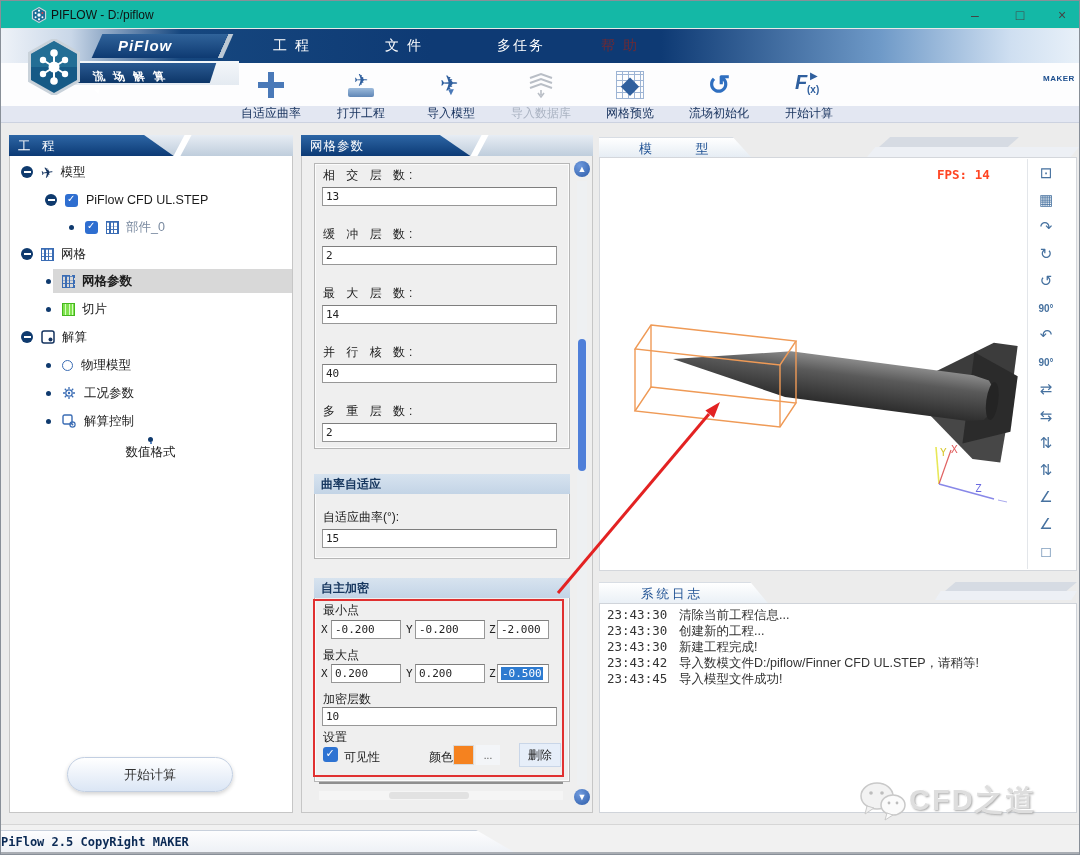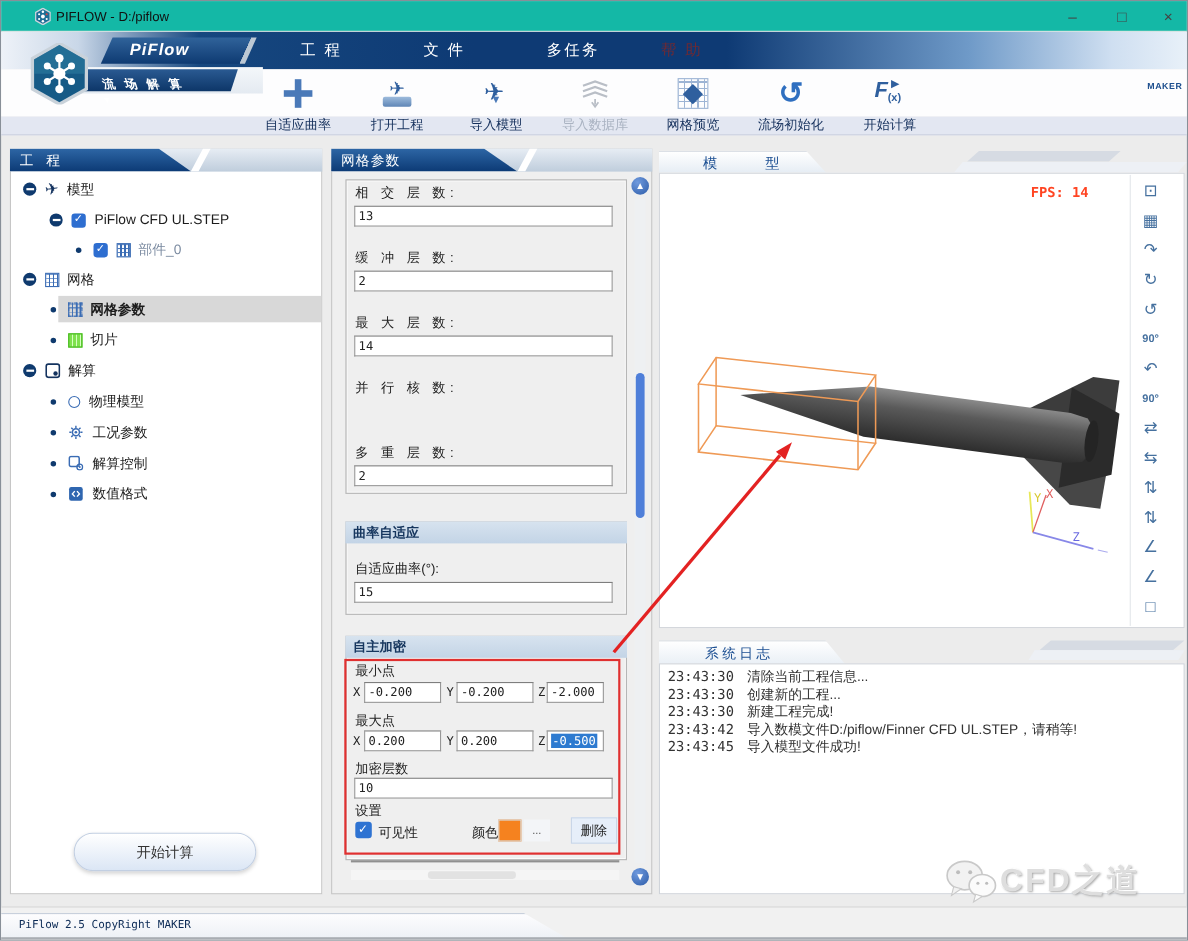--- a/index.html
+++ b/index.html
@@ -100,21 +100,21 @@
   .vtool.small{font-size:10px;font-weight:bold;}
 
   
   .logline{display:flex;font-size:12.5px;line-height:16px;color:#333;}
   .logline .tm{font-family:"DejaVu Sans Mono",monospace;width:72px;flex:none;}
 
   
   .startpill{border-radius:18px;background:linear-gradient(180deg,#ffffff,#dbe6f5);border:1px solid #c2cfe2;box-shadow:0 2px 4px rgba(0,0,0,.18);display:flex;align-items:center;justify-content:center;font-size:13px;color:#333;cursor:pointer;}
   .statusbar{left:0;top:823px;width:100%;height:32px;background:#f1f1f1;border-top:1px solid #d6d6d6;}
   .statustab{left:0px;top:829px;width:540px;height:22px;background:linear-gradient(180deg,#fdfdfe,#eef1f6);clip-path:polygon(0 0,88% 0,95% 100%,0 100%);border-top:1px solid #c8d0dc;display:flex;align-items:center;}
-  .statustab span{font-family:"DejaVu Sans Mono",monospace;font-weight:normal;font-size:10px;color:#0b2a55;padding-left:16px;}
+  .statustab span{font-family:"DejaVu Sans Mono",monospace;font-weight:bold;font-size:12px;color:#0b2a55;padding-left:0;}
   .botline{left:0;top:851px;width:100%;height:4px;background:#a9adb3;}
   .watermark{font-size:29px;font-weight:bold;color:#dedede;text-shadow:-1px -1px 0 #ffffff,1px 1px 2px #aaaaaa;letter-spacing:2px;}
 </style>
 </head>
 <body>
 
 <div class="win">
 
   <div class="abs titlebar">
     <svg class="abs" style="left:30px;top:6px" width="16" height="16" viewBox="0 0 54 56">
@@ -333,21 +333,21 @@
       <span class="bullet"></span>
     <span class="sp" style="width:11px;"></span>
     <svg width="14" height="14" viewBox="0 0 14 14">
         <rect x="1" y="1" width="9" height="9" rx="1.5" fill="none" stroke="#3a6cb4" stroke-width="1.4"></rect>
         <circle cx="10.5" cy="10.5" r="2.6" fill="none" stroke="#3a6cb4" stroke-width="1.2"></circle>
         <circle cx="10.5" cy="10.5" r="0.9" fill="#3a6cb4"></circle>
       </svg>
     <span class="sp" style="width:8px;"></span>
       <span>解算控制</span>
   </div>
-  <div class="abs trow" style="top:436px;">
+  <div class="abs trow" style="top:436px;flex-direction:column;">
     <span class="sp" style="width:37px;"></span>
       <span class="bullet"></span>
     <span class="sp" style="width:11px;"></span>
     <svg width="14" height="14" viewBox="0 0 14 14">
         <rect x="0.8" y="0.8" width="12.4" height="12.4" rx="2" fill="#2f66b0"></rect>
         <path d="M6 4.5L3.8 7L6 9.5M8 4.5L10.2 7L8 9.5" stroke="#fff" stroke-width="1.3" fill="none"></path>
       </svg>
     <span class="sp" style="width:8px;"></span>
       <span>数值格式</span>
   </div>
@@ -362,20 +362,21 @@
   </div>
 
   <div class="abs grp" style="left:313px;top:162px;width:256px;height:286px;"></div>
   <div class="abs flabel" style="left:322px;top:166px;">相 交 层 数:</div>
   <input class="abs inp" style="left: 321px; top: 186px; width: 235px;" value="13">
   <div class="abs flabel" style="left:322px;top:225px;">缓 冲 层 数:</div>
   <input class="abs inp" style="left: 321px; top: 245px; width: 235px;" value="2">
   <div class="abs flabel" style="left:322px;top:284px;">最 大 层 数:</div>
   <input class="abs inp" style="left: 321px; top: 304px; width: 235px;" value="14">
   <div class="abs flabel" style="left:322px;top:343px;">并 行 核 数:</div>
+  <input class="abs inp" style="left: 321px; top: 363px; width: 235px;" value="40">
   <div class="abs flabel" style="left:322px;top:402px;">多 重 层 数:</div>
   <input class="abs inp" style="left: 321px; top: 422px; width: 235px;" value="2">
 
   <div class="abs grp" style="left:313px;top:473px;width:256px;height:85px;"></div>
   <div class="abs band" style="left:313px;top:473px;width:256px;height:20px;">曲率自适应</div>
   <div class="abs slabel" style="left:322px;top:508px;">自适应曲率(°):</div>
   <input class="abs inp" style="left: 321px; top: 528px; width: 235px;" value="15">
 
   <div class="abs grp" style="left:313px;top:577px;width:256px;height:204px;"></div>
   <div class="abs band" style="left:313px;top:577px;width:256px;height:20px;">自主加密</div>

